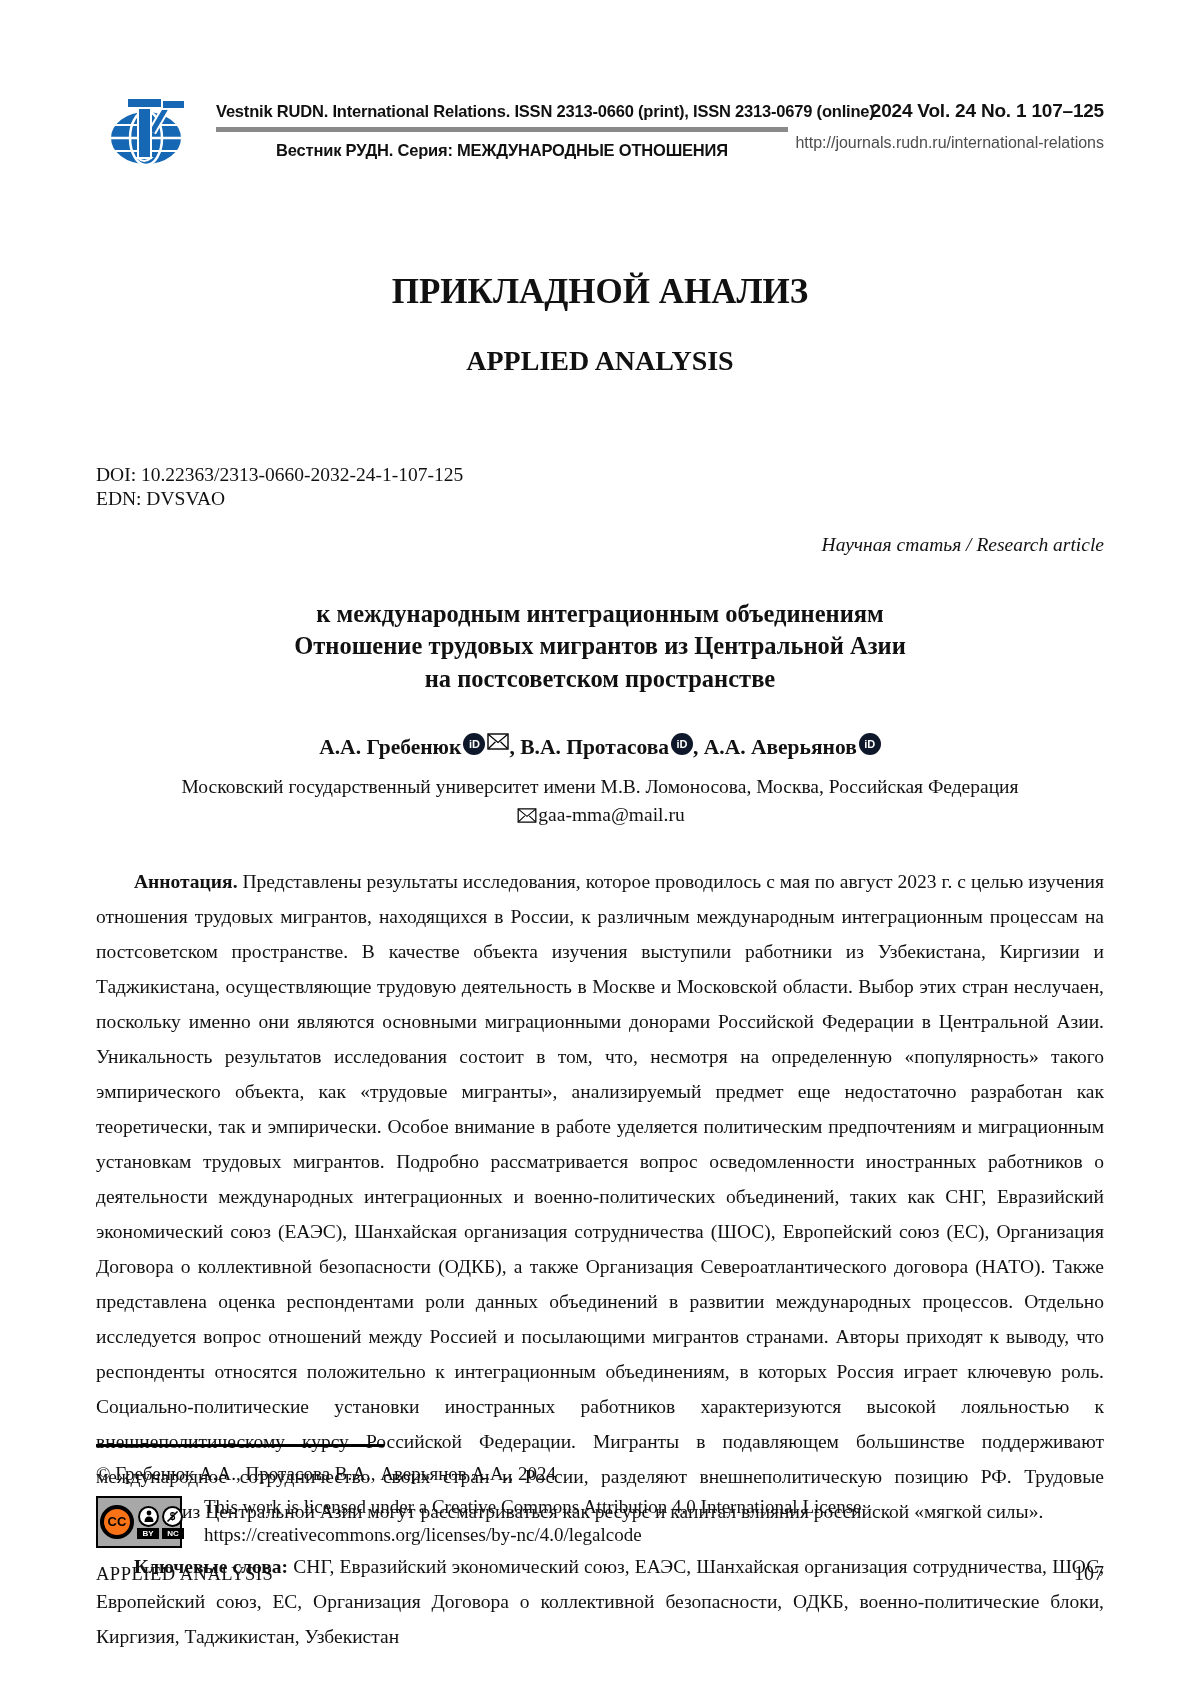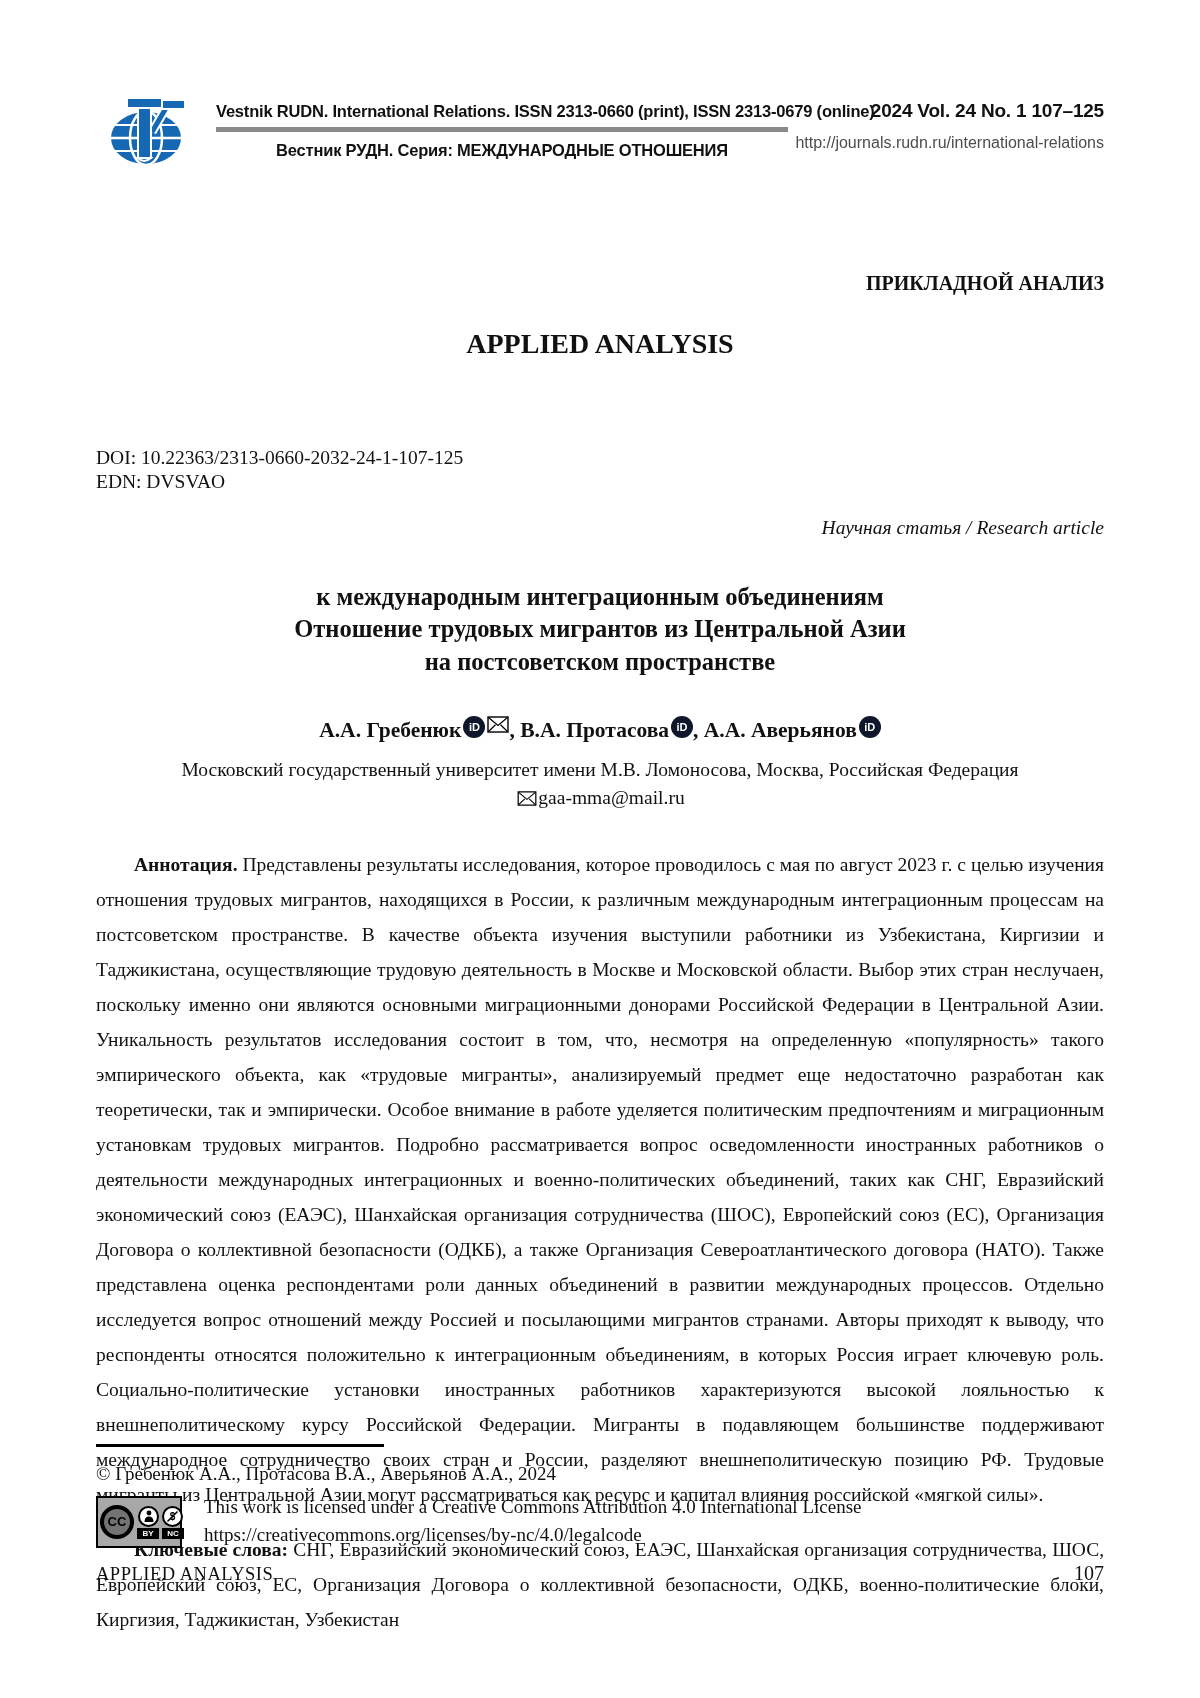--- a/index.html
+++ b/index.html
@@ -21,21 +21,21 @@
   .logo-box { width: 112px; height: 72px; flex: 0 0 auto; margin-top: -2px; }
   .header-mid { width: 572px; margin-left: 8px; margin-top: 6px; font-family: "Liberation Sans", "DejaVu Sans", sans-serif; }
   .header-line-en { font-size: 16.5px; font-weight: 700; white-space: nowrap; letter-spacing: -0.2px; }
   .header-divider { height: 5px; background: #8a8a8a; margin: 6px 0 9px 0; }
   .header-line-ru { font-size: 16.5px; font-weight: 700; text-align: center; letter-spacing: -0.2px; }
   .header-right { flex: 1 1 auto; text-align: right; margin-top: 4px; font-family: "Liberation Sans", "DejaVu Sans", sans-serif; }
   .issue-info { font-size: 19px; font-weight: 700; letter-spacing: -0.2px; }
   .site-url { font-size: 16px; color: #4d4d4d; margin-top: 12px; }
 
   
-  .section-title-ru { margin-top: 106px; text-align: right; font-size: 20px; font-weight: 700; }
+  .section-title-ru { margin-top: 106px; text-align: center; font-size: 35px; font-weight: 700; }
   .section-title-en { margin-top: 33px; text-align: center; font-size: 28px; font-weight: 700; }
 
   
   .meta-block { margin-top: 86px; font-size: 19.5px; line-height: 1.25; }
   .article-type { margin-top: 22px; text-align: right; font-style: italic; font-size: 19.5px; }
 
   
   .article-title { margin-top: 42px; text-align: center; font-size: 24.5px; font-weight: 700; line-height: 1.33; }
   .article-title span { display: block; }
   .authors-line { margin-top: 36px; text-align: center; font-size: 21.5px; font-weight: 700; }
@@ -59,21 +59,21 @@
   .footnote { position: absolute; left: 96px; right: 96px; top: 1444px; }
   .footnote-rule { width: 288px; border-top: 3px solid #000000; }
   .copyright { margin-top: 16px; font-size: 19px; }
   .license-row { display: flex; margin-top: 8px; }
   .cc-badge {
     flex: 0 0 auto; width: 86px; height: 52px; background: #a8a8a8;
     border: 2px solid #000; box-sizing: border-box; display: flex; align-items: center;
     padding: 2px; gap: 3px; margin-top: 3px;
   }
   .cc-main-circle {
-    width: 34px; height: 34px; border-radius: 50%; background: #737373; border: 4px solid #000;
+    width: 34px; height: 34px; border-radius: 50%; background: #f97316; border: 4px solid #000;
     box-sizing: border-box; color: #000; font-family: "Liberation Sans", "DejaVu Sans", sans-serif;
     font-weight: 700; font-size: 13px; text-align: center; line-height: 26px; flex: 0 0 auto;
   }
   .cc-right { display: flex; flex-direction: column; align-items: center; gap: 1px; }
   .cc-icons { display: flex; gap: 3px; }
   .cc-small-circle {
     width: 21px; height: 21px; border-radius: 50%; background: #ffffff; border: 2.5px solid #000;
     box-sizing: border-box; display: flex; align-items: center; justify-content: center;
   }
   .cc-strips { display: flex; gap: 3px; }

